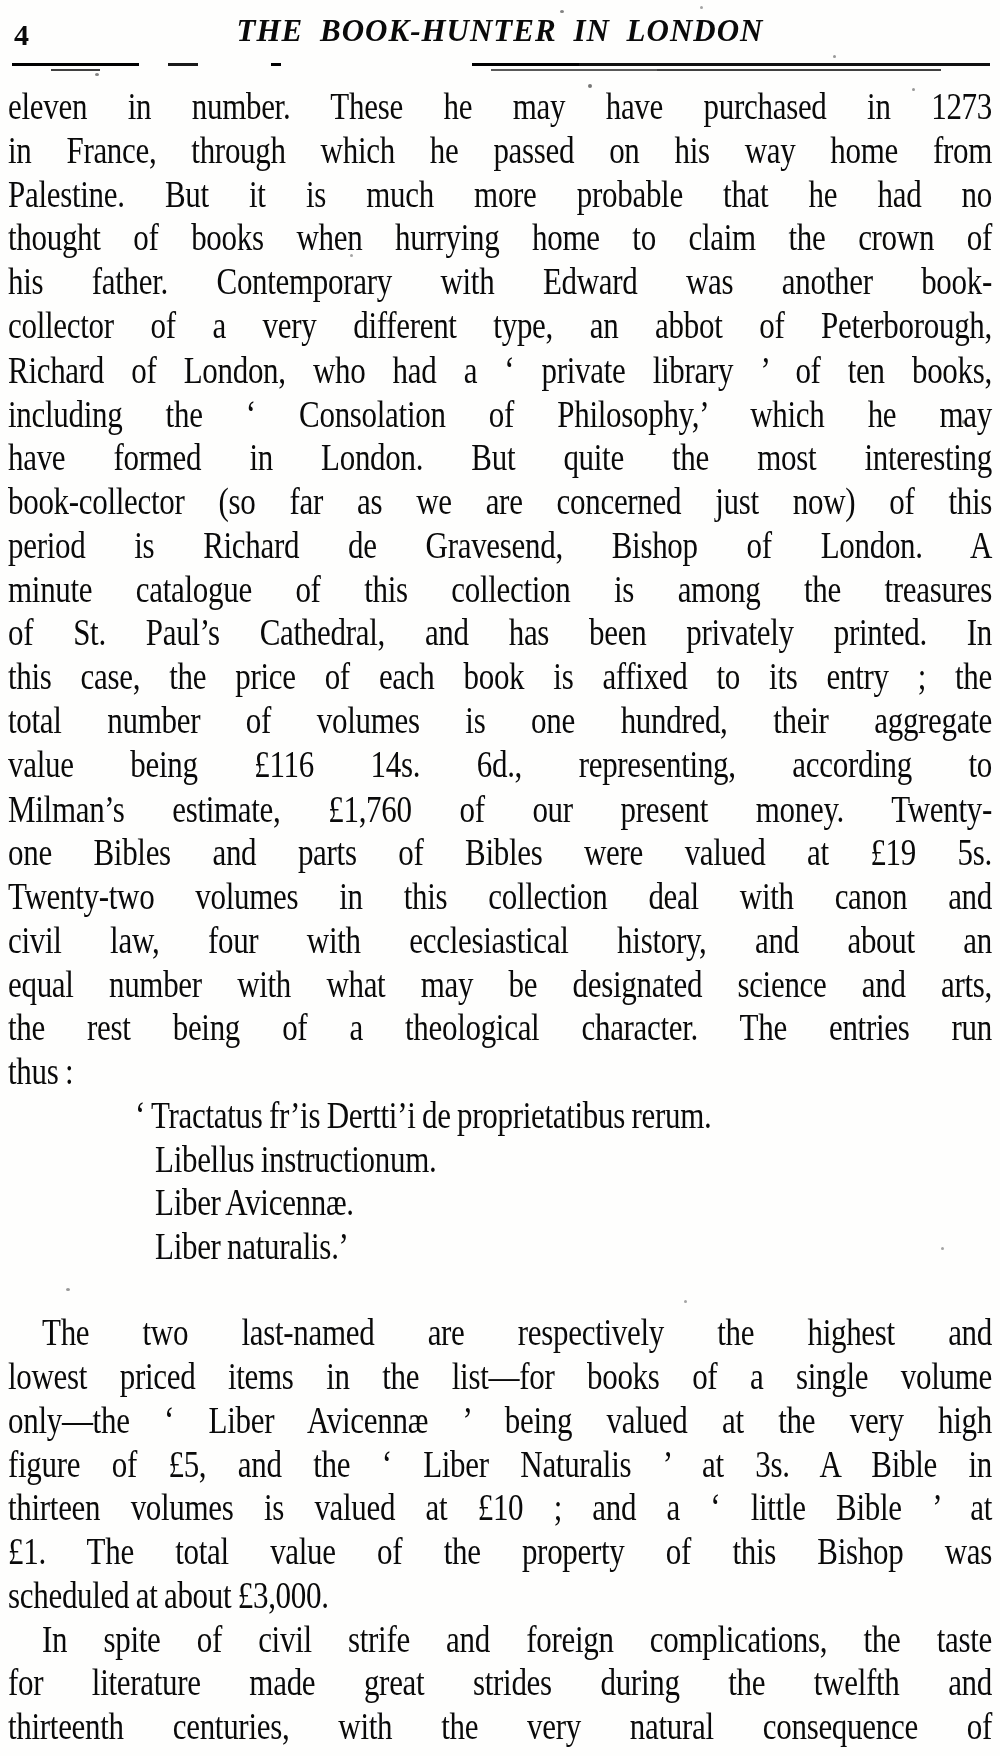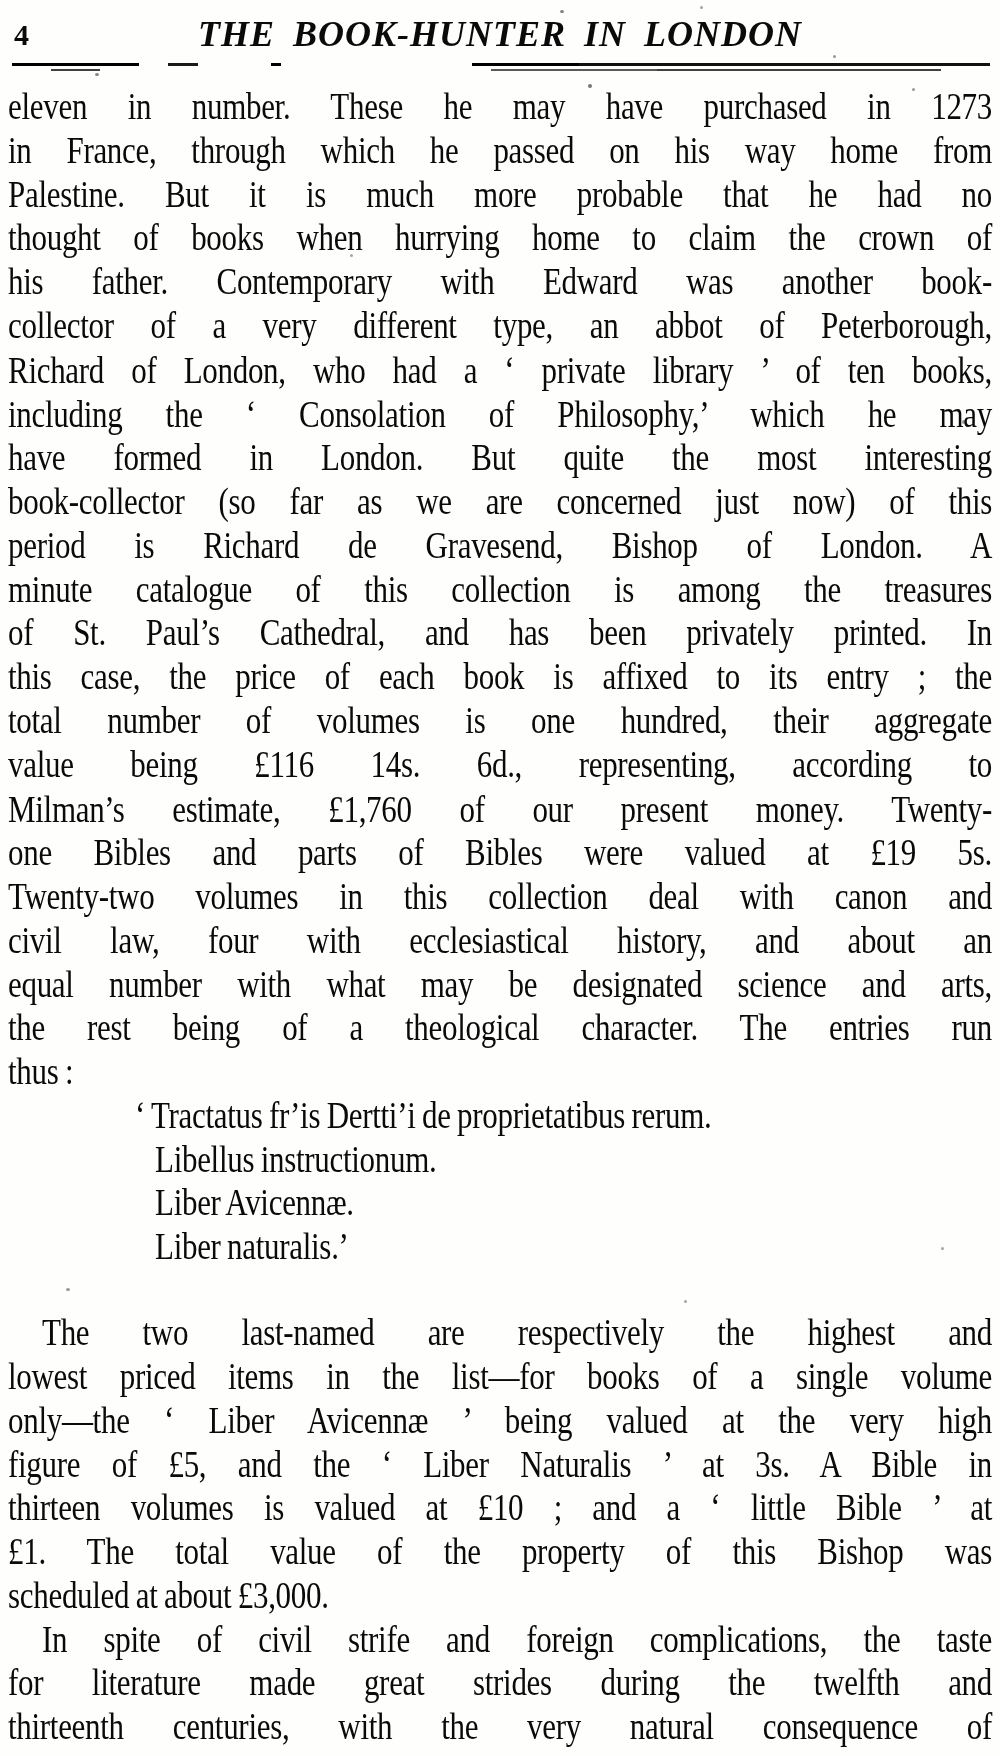--- a/index.html
+++ b/index.html
@@ -5,21 +5,21 @@
   html,body{margin:0;padding:0;background:#e8e8e8;}
   .page{
     position:relative;width:1000px;height:1756px;background:#fefefd;
     overflow:hidden;color:#0a0a0a;
     font-family:"Liberation Serif","DejaVu Serif",serif;
     margin:0 auto;
   }
   .pagenum{position:absolute;left:14px;top:18px;font-size:30px;font-weight:bold;}
   .running-title{
     position:absolute;left:0;right:0;top:13px;text-align:center;
-    font-style:italic;font-weight:bold;font-size:36px;
+    font-style:italic;font-weight:bold;font-size:31px;
     letter-spacing:1px;word-spacing:8px;
   }
   .rule{position:absolute;left:12px;top:63px;width:978px;height:10px;}
   .rule .r1{
     height:3px;
     background:linear-gradient(90deg,
       #000 0 13%, rgba(0,0,0,0) 13% 16%, #1a1a1a 16% 19%, rgba(0,0,0,0) 19% 26.5%,
       #000 26.5% 27.5%, rgba(0,0,0,0) 27.5% 47%, #000 47% 58%, #111 58% 100%);
   }
   .rule .r2{

